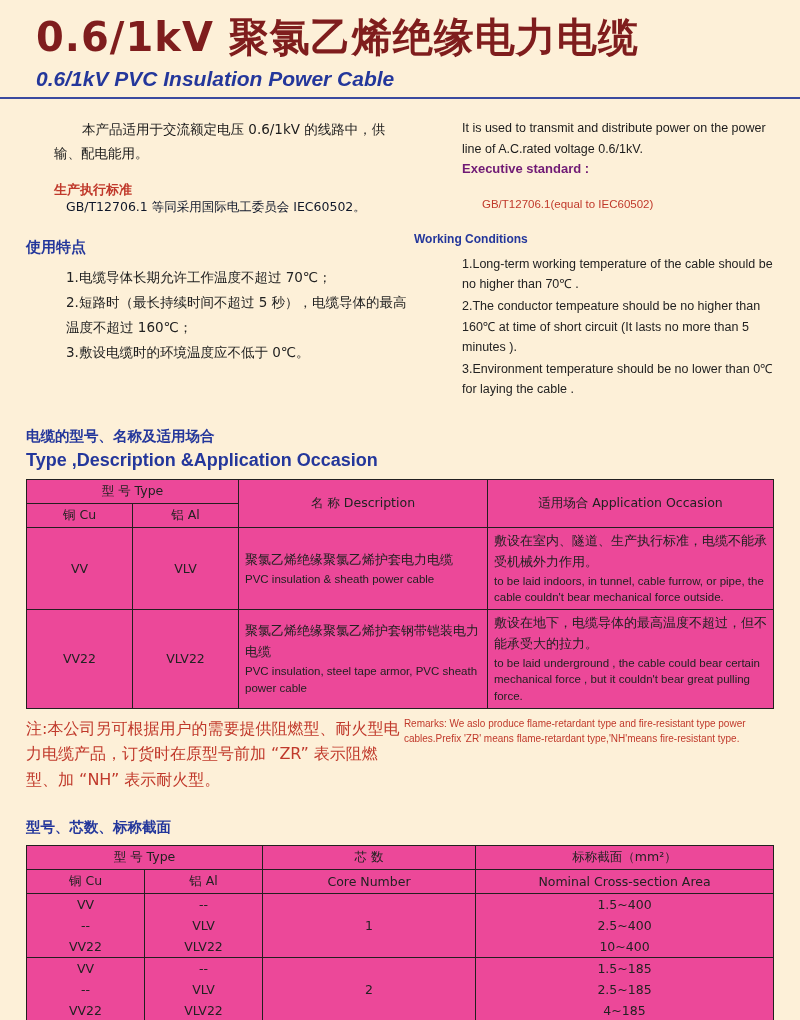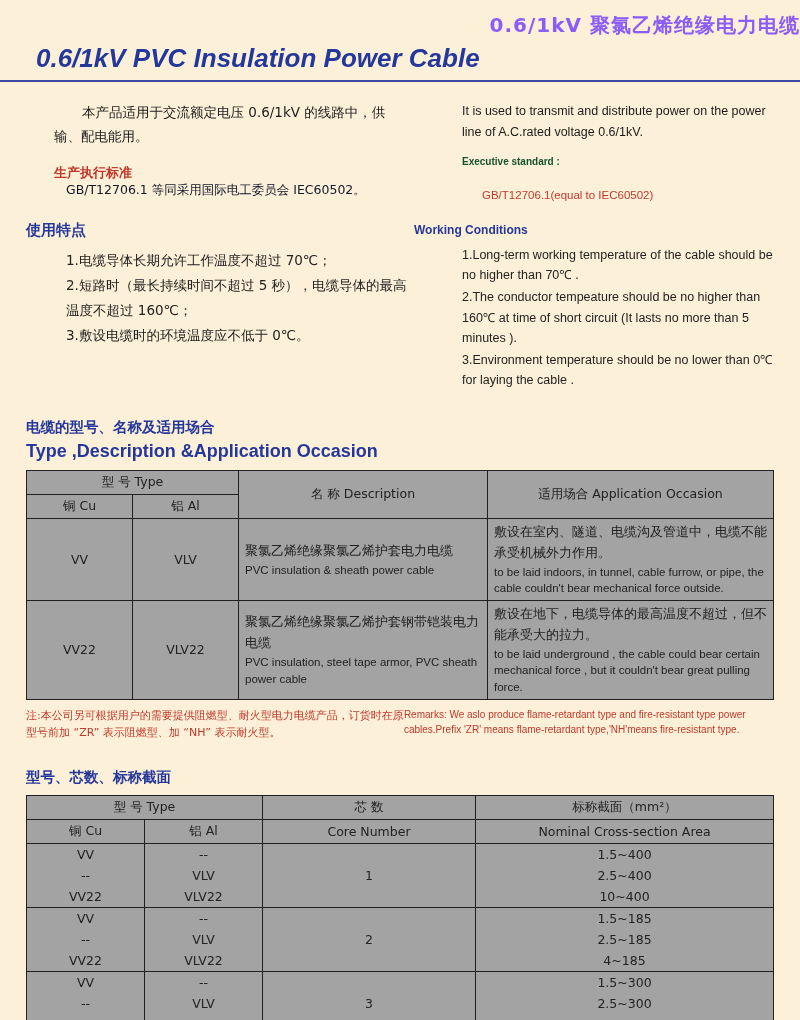--- a/index.html
+++ b/index.html
@@ -20,30 +20,29 @@
     height: 1020px;
     position: relative;
     box-sizing: border-box;
   }
   
   .header {
     padding: 14px 0 6px 36px;
     border-bottom: 2px solid #3a4a9f;
   }
   .title-cn {
-    font-size: 20px;
-    font-weight: bold;
-    color: #8b5cf6;
+    font-size: 40px;
+    font-weight: bold;
+    color: #7f1d1d;
     letter-spacing: 1px;
     line-height: 1.15;
     font-family: "DejaVu Sans", sans-serif;
-    text-align: right;
   }
   .title-en {
-    font-size: 26px;
+    font-size: 21px;
     font-weight: bold;
     font-style: italic;
     color: #24379b;
     margin-top: 6px;
     line-height: 1.2;
   }
   
   .cols {
     display: flex;
     padding: 19px 26px 0 26px;
@@ -79,24 +78,24 @@
     padding-left: 28px;
     font-family: "DejaVu Sans", sans-serif;
   }
   .std-cn-body {
     color: #0f172a;
     font-size: 12.5px;
     padding-left: 40px;
     font-family: "DejaVu Sans", sans-serif;
   }
   .std-en-title {
-    color: #14532d;
-    font-weight: bold;
-    font-size: 10px;
-    margin-top: 12px;
+    color: #701a75;
+    font-weight: bold;
+    font-size: 13px;
+    margin-top: 0;
     padding-left: 48px;
   }
   .std-en-body {
     color: #c0392b;
     font-size: 11.5px;
     margin-top: 22px;
     padding-left: 68px;
   }
   .sec-head-cn {
     color: #24379b;
@@ -141,21 +140,21 @@
     color: #24379b;
     font-weight: bold;
     font-size: 18px;
     margin-top: 4px;
   }
   
   table.tbl {
     border-collapse: collapse;
     width: 748px;
     margin: 8px 0 0 26px;
-    background: #a3a3a3;
+    background: #ec4899;
   }
   table.tbl td, table.tbl th {
     border: 1px solid #231f20;
     padding: 3px 6px;
     font-size: 12.5px;
     vertical-align: middle;
     font-weight: normal;
     font-family: "DejaVu Sans", sans-serif;
   }
   .t1 td { padding: 5px 7px; }
@@ -166,21 +165,21 @@
   .code { text-align:center; font-size: 13.5px; }
 
   .note-row {
     display: flex;
     padding: 0 26px;
     margin-top: 7px;
   }
   .note-cn {
     width: 388px;
     color: #c0392b;
-    font-size: 11px;
+    font-size: 16px;
     line-height: 1.6;
     font-family: "DejaVu Sans", sans-serif;
     box-sizing:border-box;
   }
   .note-en {
     width: 380px;
     color: #c0392b;
     font-size: 10px;
     line-height: 1.55;
     box-sizing:border-box;
@@ -242,21 +241,21 @@
       <td class="hd" style="width:93px">铝 Al</td>
     </tr>
     <tr>
       <td class="code">VV</td>
       <td class="code">VLV</td>
       <td>
         <div class="cn">聚氯乙烯绝缘聚氯乙烯护套电力电缆</div>
         <div class="en">PVC insulation  &amp;  sheath  power  cable</div>
       </td>
       <td>
-        <div class="cn">敷设在室内、隧道、电缆沟及管道中，电缆不能承受机械外力作用。</div>
+        <div class="cn">敷设在室内、隧道、生产执行标准，电缆不能承受机械外力作用。</div>
         <div class="en">to be laid indoors, in tunnel, cable  furrow, or pipe,  the  cable  couldn't bear  mechanical force outside.</div>
       </td>
     </tr>
     <tr>
       <td class="code">VV22</td>
       <td class="code">VLV22</td>
       <td>
         <div class="cn">聚氯乙烯绝缘聚氯乙烯护套钢带铠装电力电缆</div>
         <div class="en">PVC  insulation,  steel  tape  armor,  PVC  sheath  power cable</div>
       </td>

